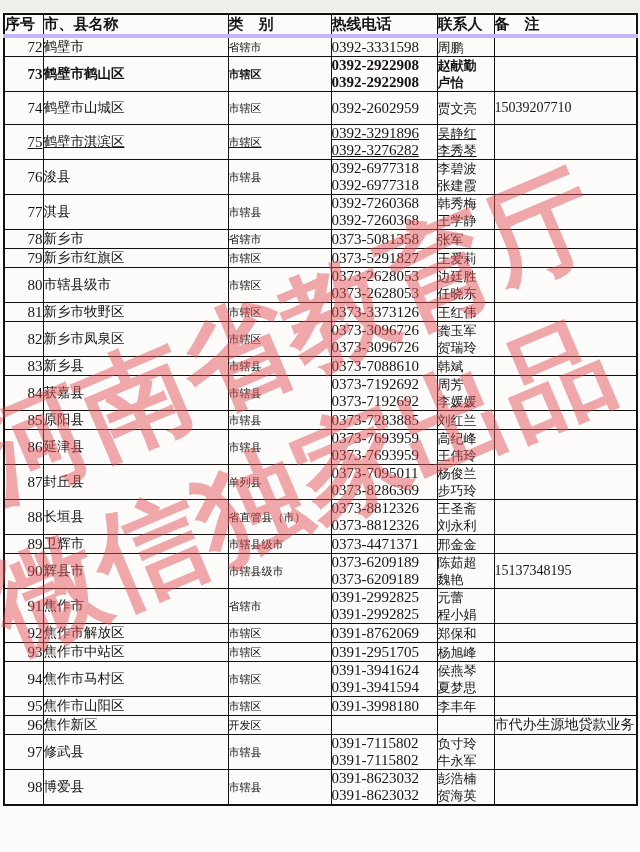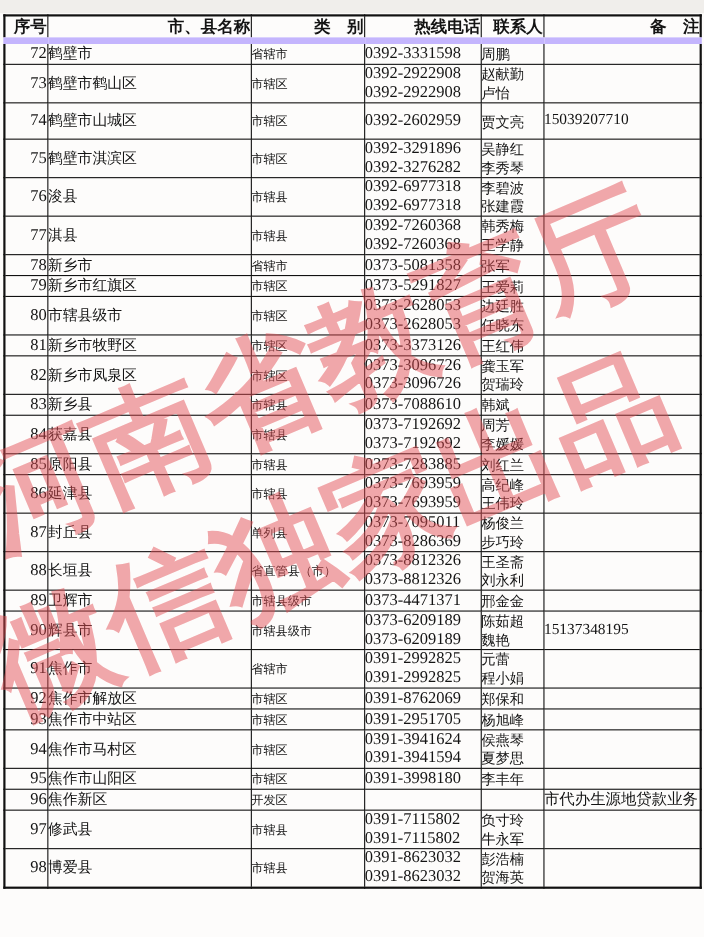--- a/index.html
+++ b/index.html
@@ -16,21 +16,21 @@
   table.hotline {
     position:absolute; left:3px; top:13px;
     width:633px; table-layout:fixed; border-collapse:collapse;
     border:2px solid #111;
   }
   .hotline th, .hotline td {
     border:1px solid #111; padding:0; overflow:hidden;
     vertical-align:middle; white-space:nowrap;
   }
   .hotline thead tr { height:21px; }
-  .hotline th { font-weight:bold; font-size:15px; text-align:right; border-bottom:6px solid #c4b5fd; }
+  .hotline th { font-weight:bold; font-size:15px; text-align:left; border-bottom:4px solid #c4b5fd; }
   col.w-no{width:39px;} col.w-name{width:185px;} col.w-type{width:103px;}
   col.w-phone{width:106px;} col.w-contact{width:57px;} col.w-note{width:143px;}
   .c-no   { text-align:right; font-size:15px; }
   .c-name { font-size:13.5px; padding-left:6px; }
   .c-type { font-size:11px; padding-left:8px; }
   .c-phone{ font-size:15px;   padding-left:4px; line-height:17px; }
   .c-contact{ font-size:13px; padding-left:3px; line-height:17px; }
   .c-note { font-size:14px;   padding-left:6px; }
   .watermark {
     position:absolute; left:-40px; top:410px; z-index:5;
@@ -67,37 +67,37 @@
     </thead>
     <tbody id="table-body">
         <tr style="height: 19px;">
       <td class="c-no">72</td>
       <td class="c-name">鹤壁市</td>
       <td class="c-type">省辖市</td>
       <td class="c-phone">0392-3331598</td>
       <td class="c-contact">周鹏</td>
       <td class="c-note"></td>
     </tr>
-        <tr style="height: 24px;">
+        <tr style="height: 24px; font-weight: bold;">
       <td class="c-no">73</td>
       <td class="c-name">鹤壁市鹤山区</td>
       <td class="c-type">市辖区</td>
       <td class="c-phone">0392-2922908<br>0392-2922908</td>
       <td class="c-contact">赵献勤<br>卢怡</td>
       <td class="c-note"></td>
     </tr>
         <tr style="height: 33px;">
       <td class="c-no">74</td>
       <td class="c-name">鹤壁市山城区</td>
       <td class="c-type">市辖区</td>
       <td class="c-phone">0392-2602959</td>
       <td class="c-contact">贾文亮</td>
       <td class="c-note">15039207710</td>
     </tr>
-        <tr style="height: 29px;">
+        <tr style="height: 29px; text-decoration: underline;">
       <td class="c-no">75</td>
       <td class="c-name">鹤壁市淇滨区</td>
       <td class="c-type">市辖区</td>
       <td class="c-phone">0392-3291896<br>0392-3276282</td>
       <td class="c-contact">吴静红<br>李秀琴</td>
       <td class="c-note"></td>
     </tr>
         <tr style="height: 35px;">
       <td class="c-no">76</td>
       <td class="c-name">浚县</td>

